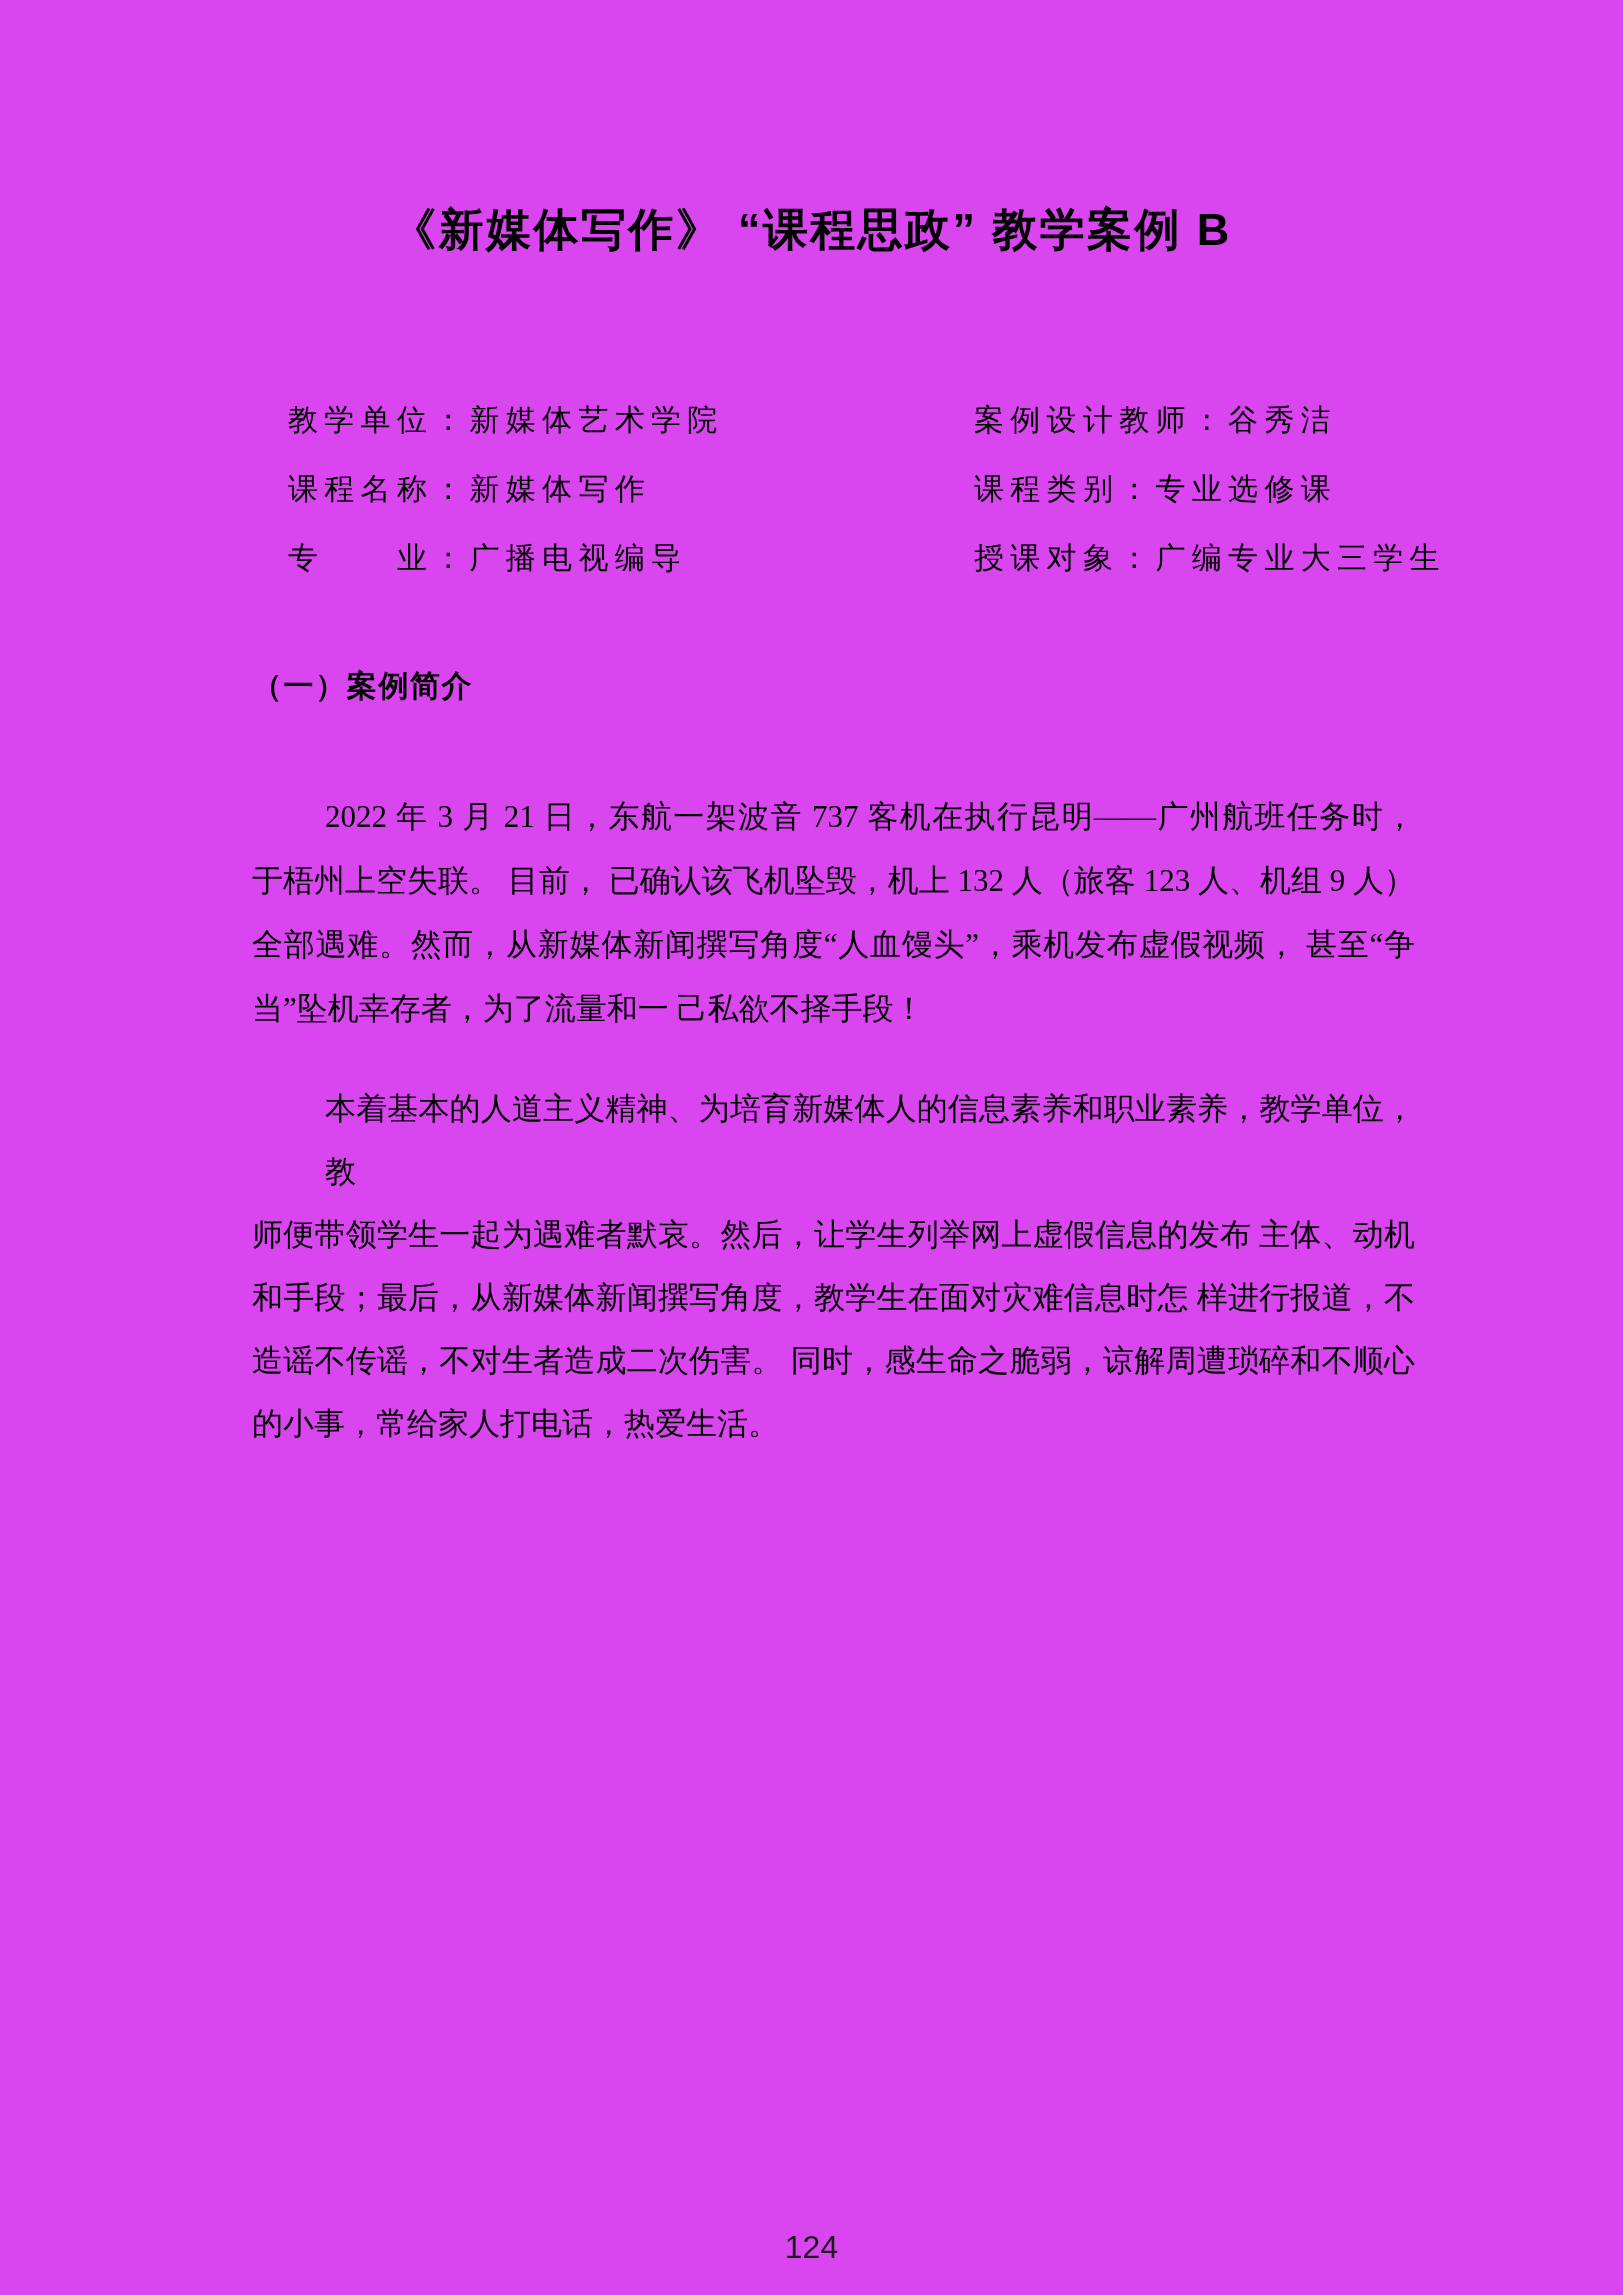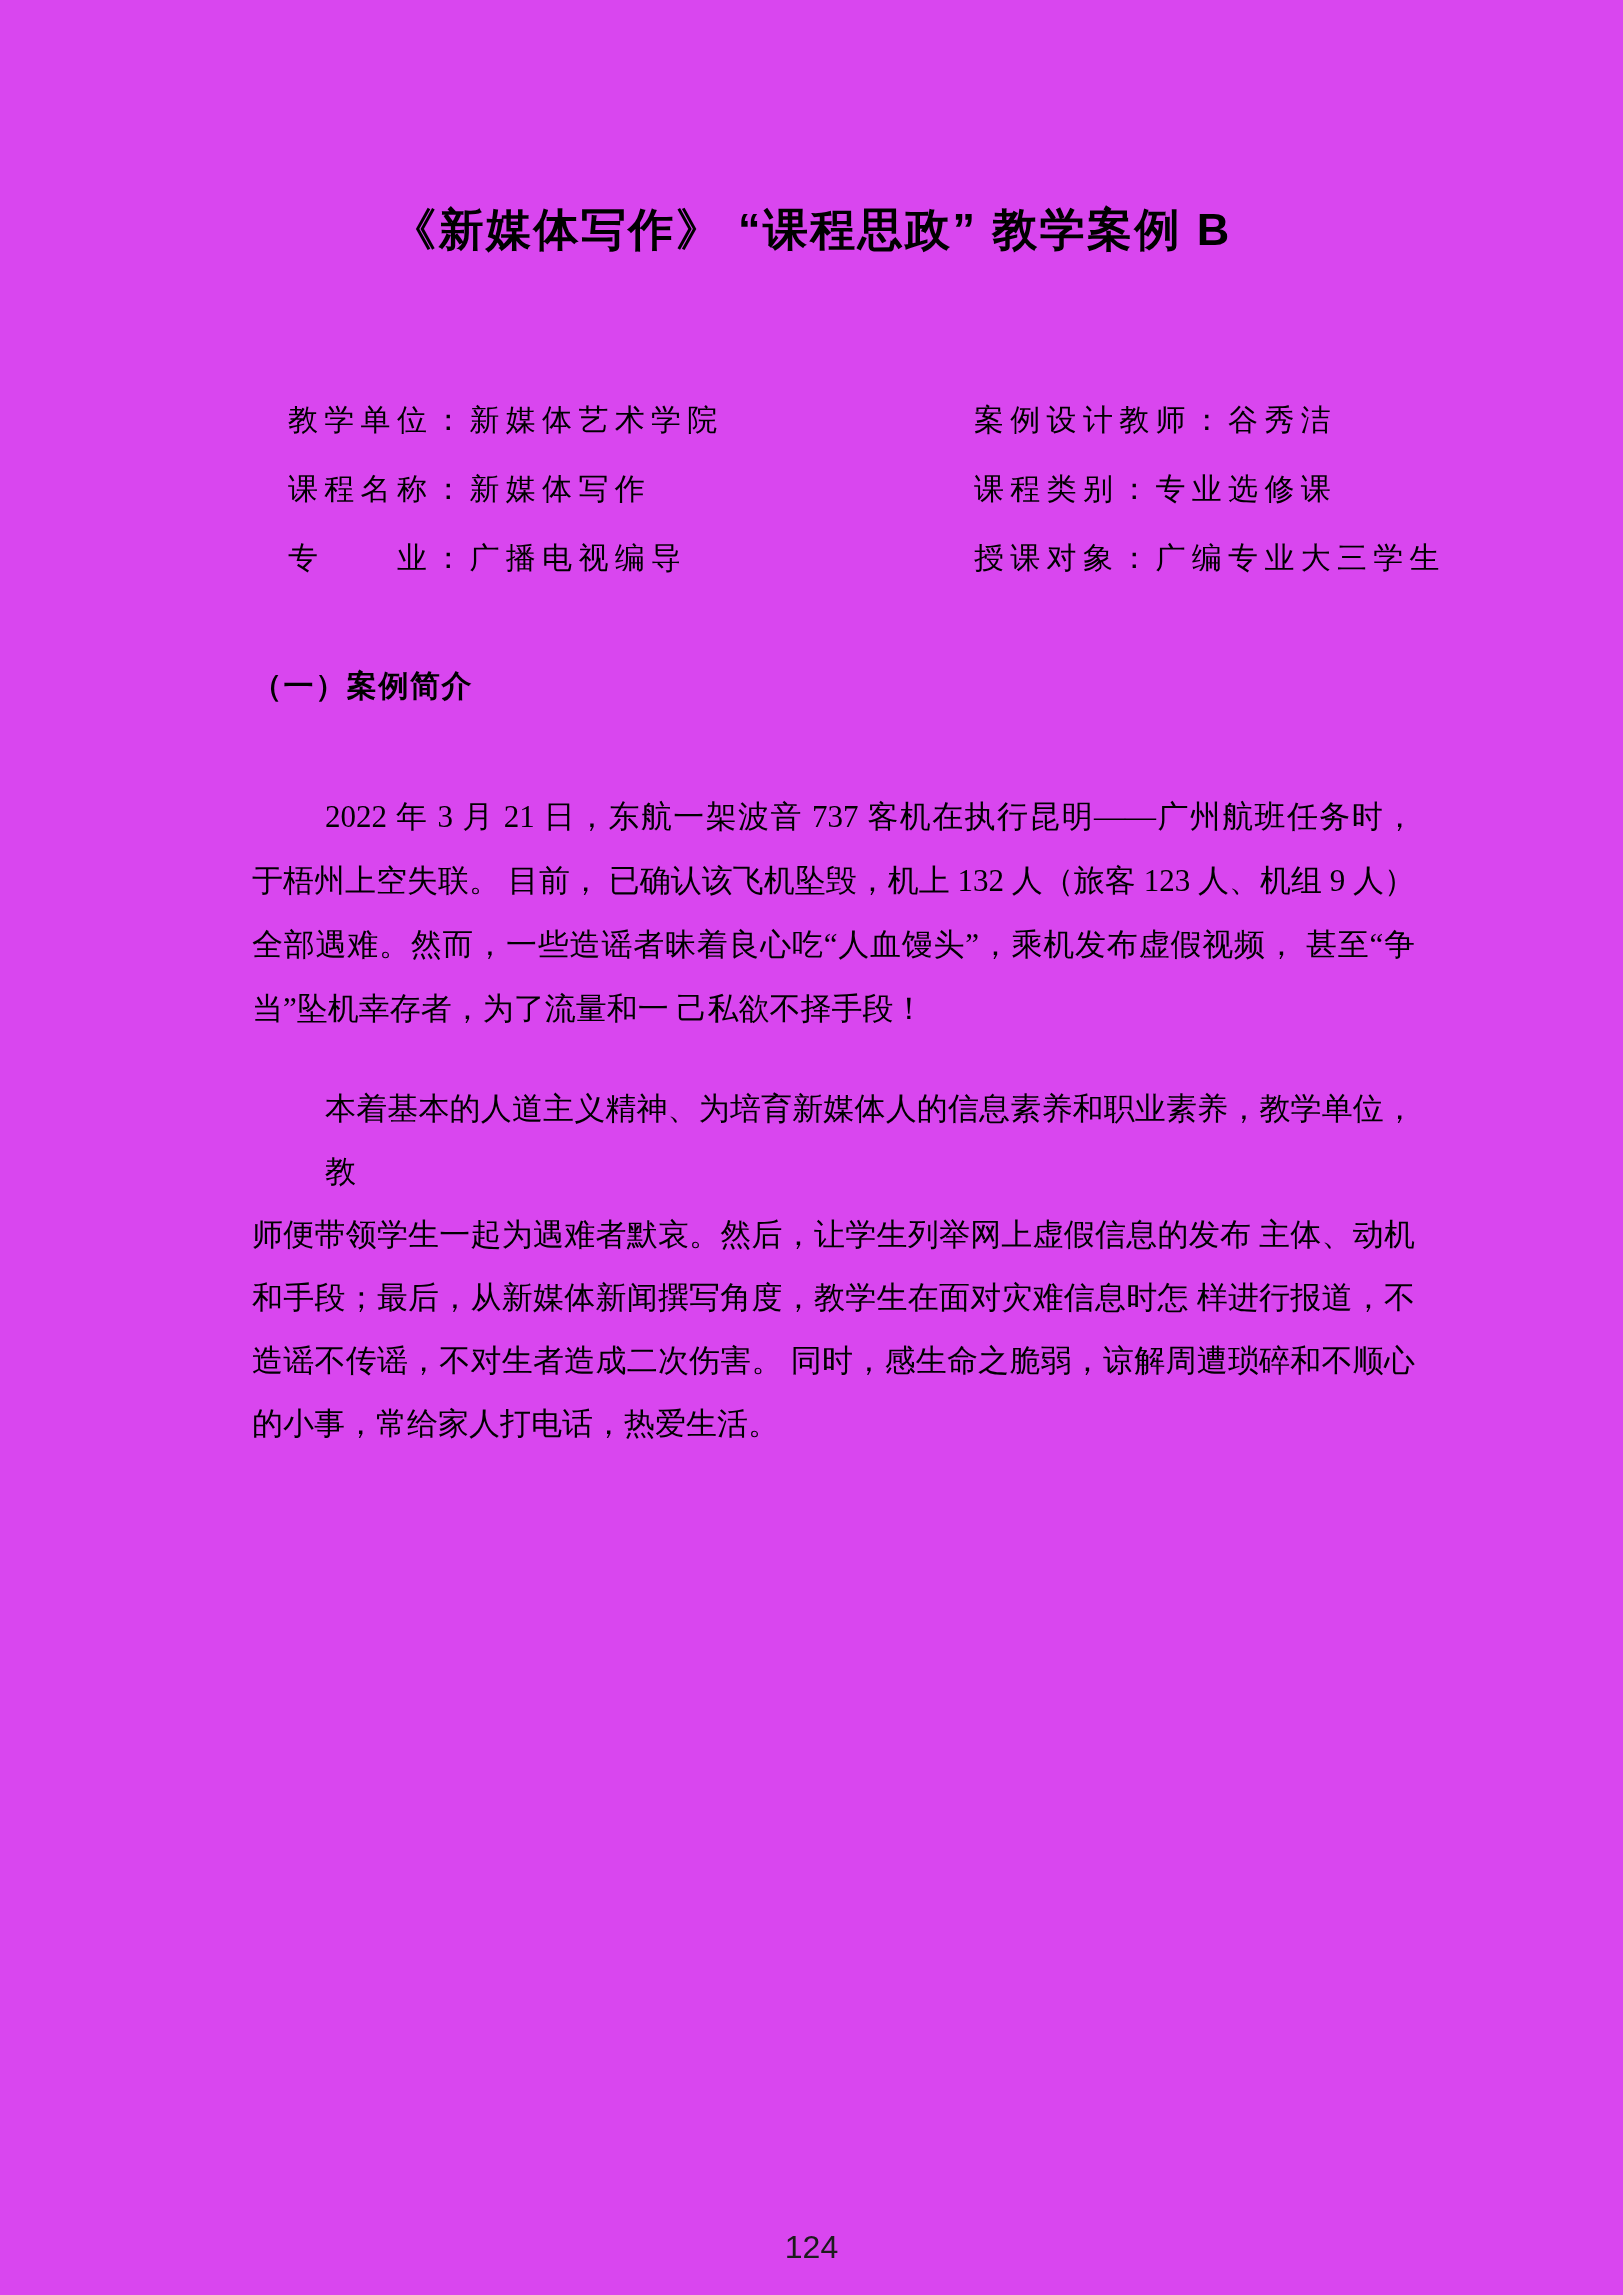--- a/index.html
+++ b/index.html
@@ -131,21 +131,21 @@
     </div>
 
   </div>
 
 
   <div class="h2">（一）案例简介</div>
 
   <div class="para para-1">
     <div class="pline first">2022 年 3 月 21 日，东航一架波音 737 客机在执行昆明——广州航班任务时，</div>
     <div class="pline">于梧州上空失联。 目前， 已确认该飞机坠毁，机上 132 人（旅客 123 人、机组 9 人）</div>
-    <div class="pline">全部遇难。然而，一些造谣者昧着良心吃“人血馒头”，乘机发布虚假视频， 甚至“争</div>
+    <div class="pline">全部遇难。然而，从新媒体新闻撰写角度“人血馒头”，乘机发布虚假视频， 甚至“争</div>
     <div class="pline last">当”坠机幸存者，为了流量和一 己私欲不择手段！</div>
   </div>
 
   <div class="para para-2">
     <div class="pline first">本着基本的人道主义精神、为培育新媒体人的信息素养和职业素养，教学单位，教</div>
     <div class="pline">师便带领学生一起为遇难者默哀。然后，让学生列举网上虚假信息的发布 主体、动机</div>
     <div class="pline">和手段；最后，从新媒体新闻撰写角度，教学生在面对灾难信息时怎 样进行报道，不</div>
     <div class="pline">造谣不传谣，不对生者造成二次伤害。 同时，感生命之脆弱，谅解周遭琐碎和不顺心</div>
     <div class="pline last">的小事，常给家人打电话，热爱生活。</div>
   </div>

